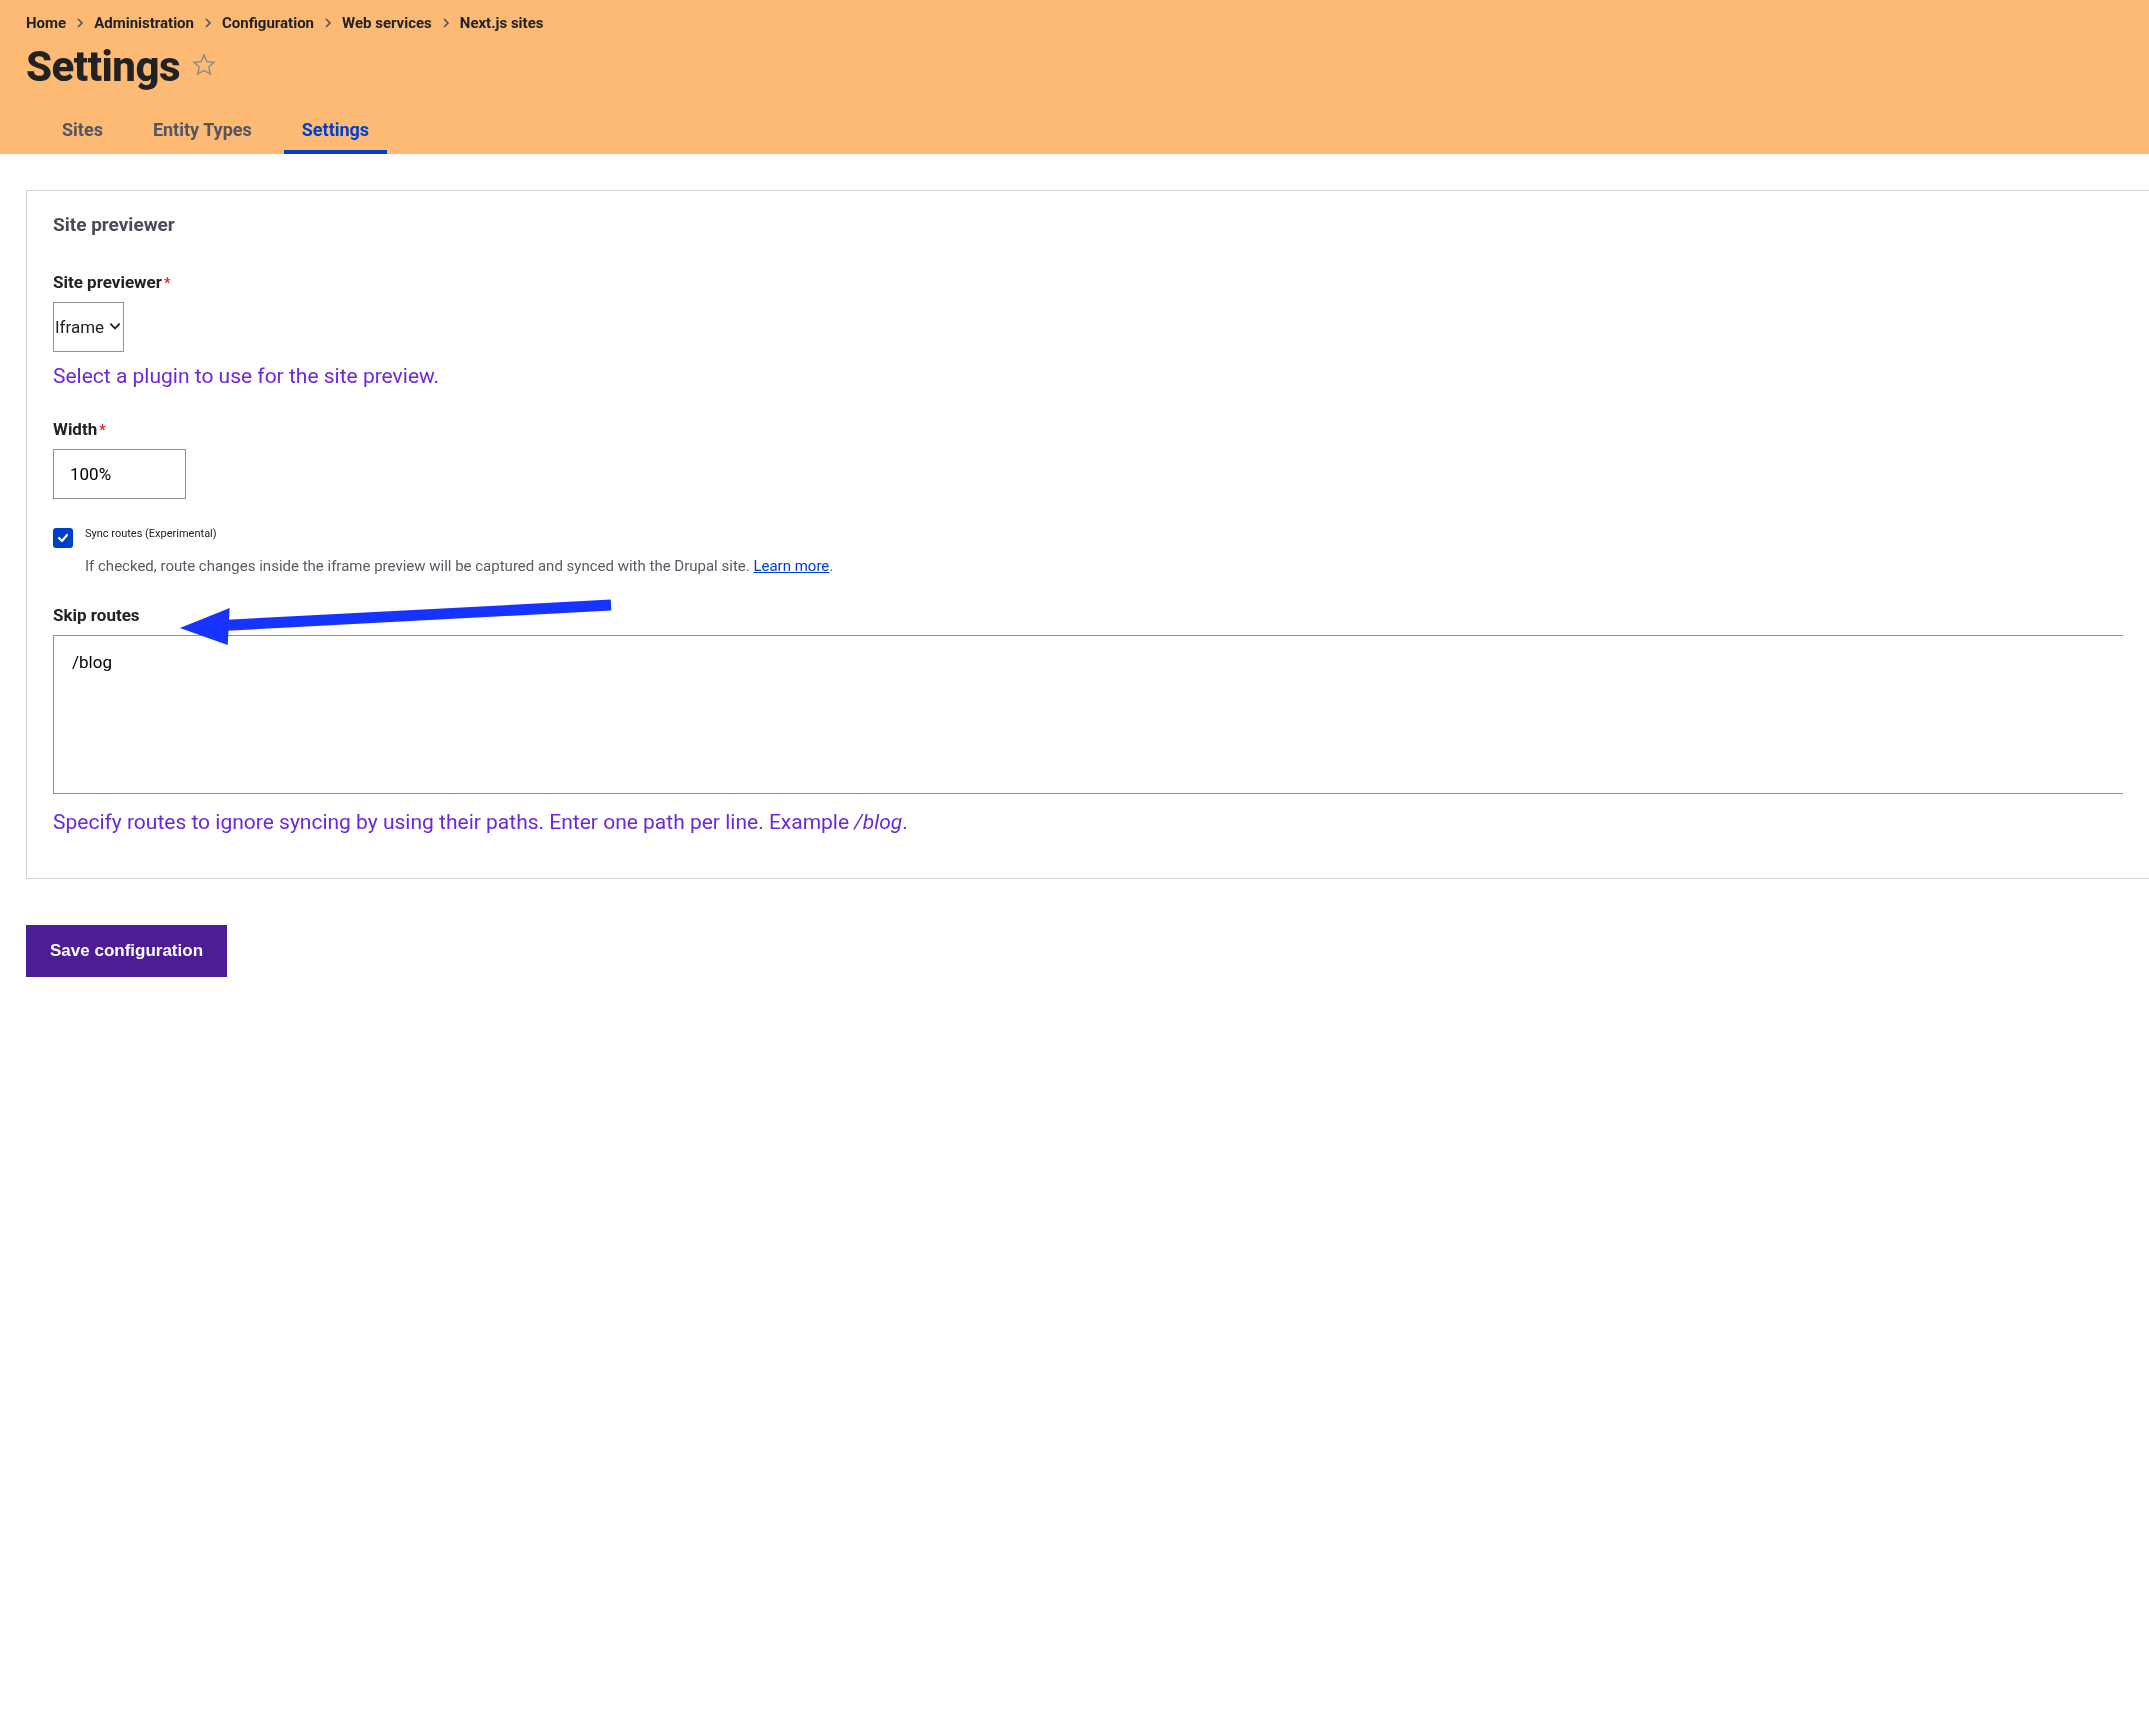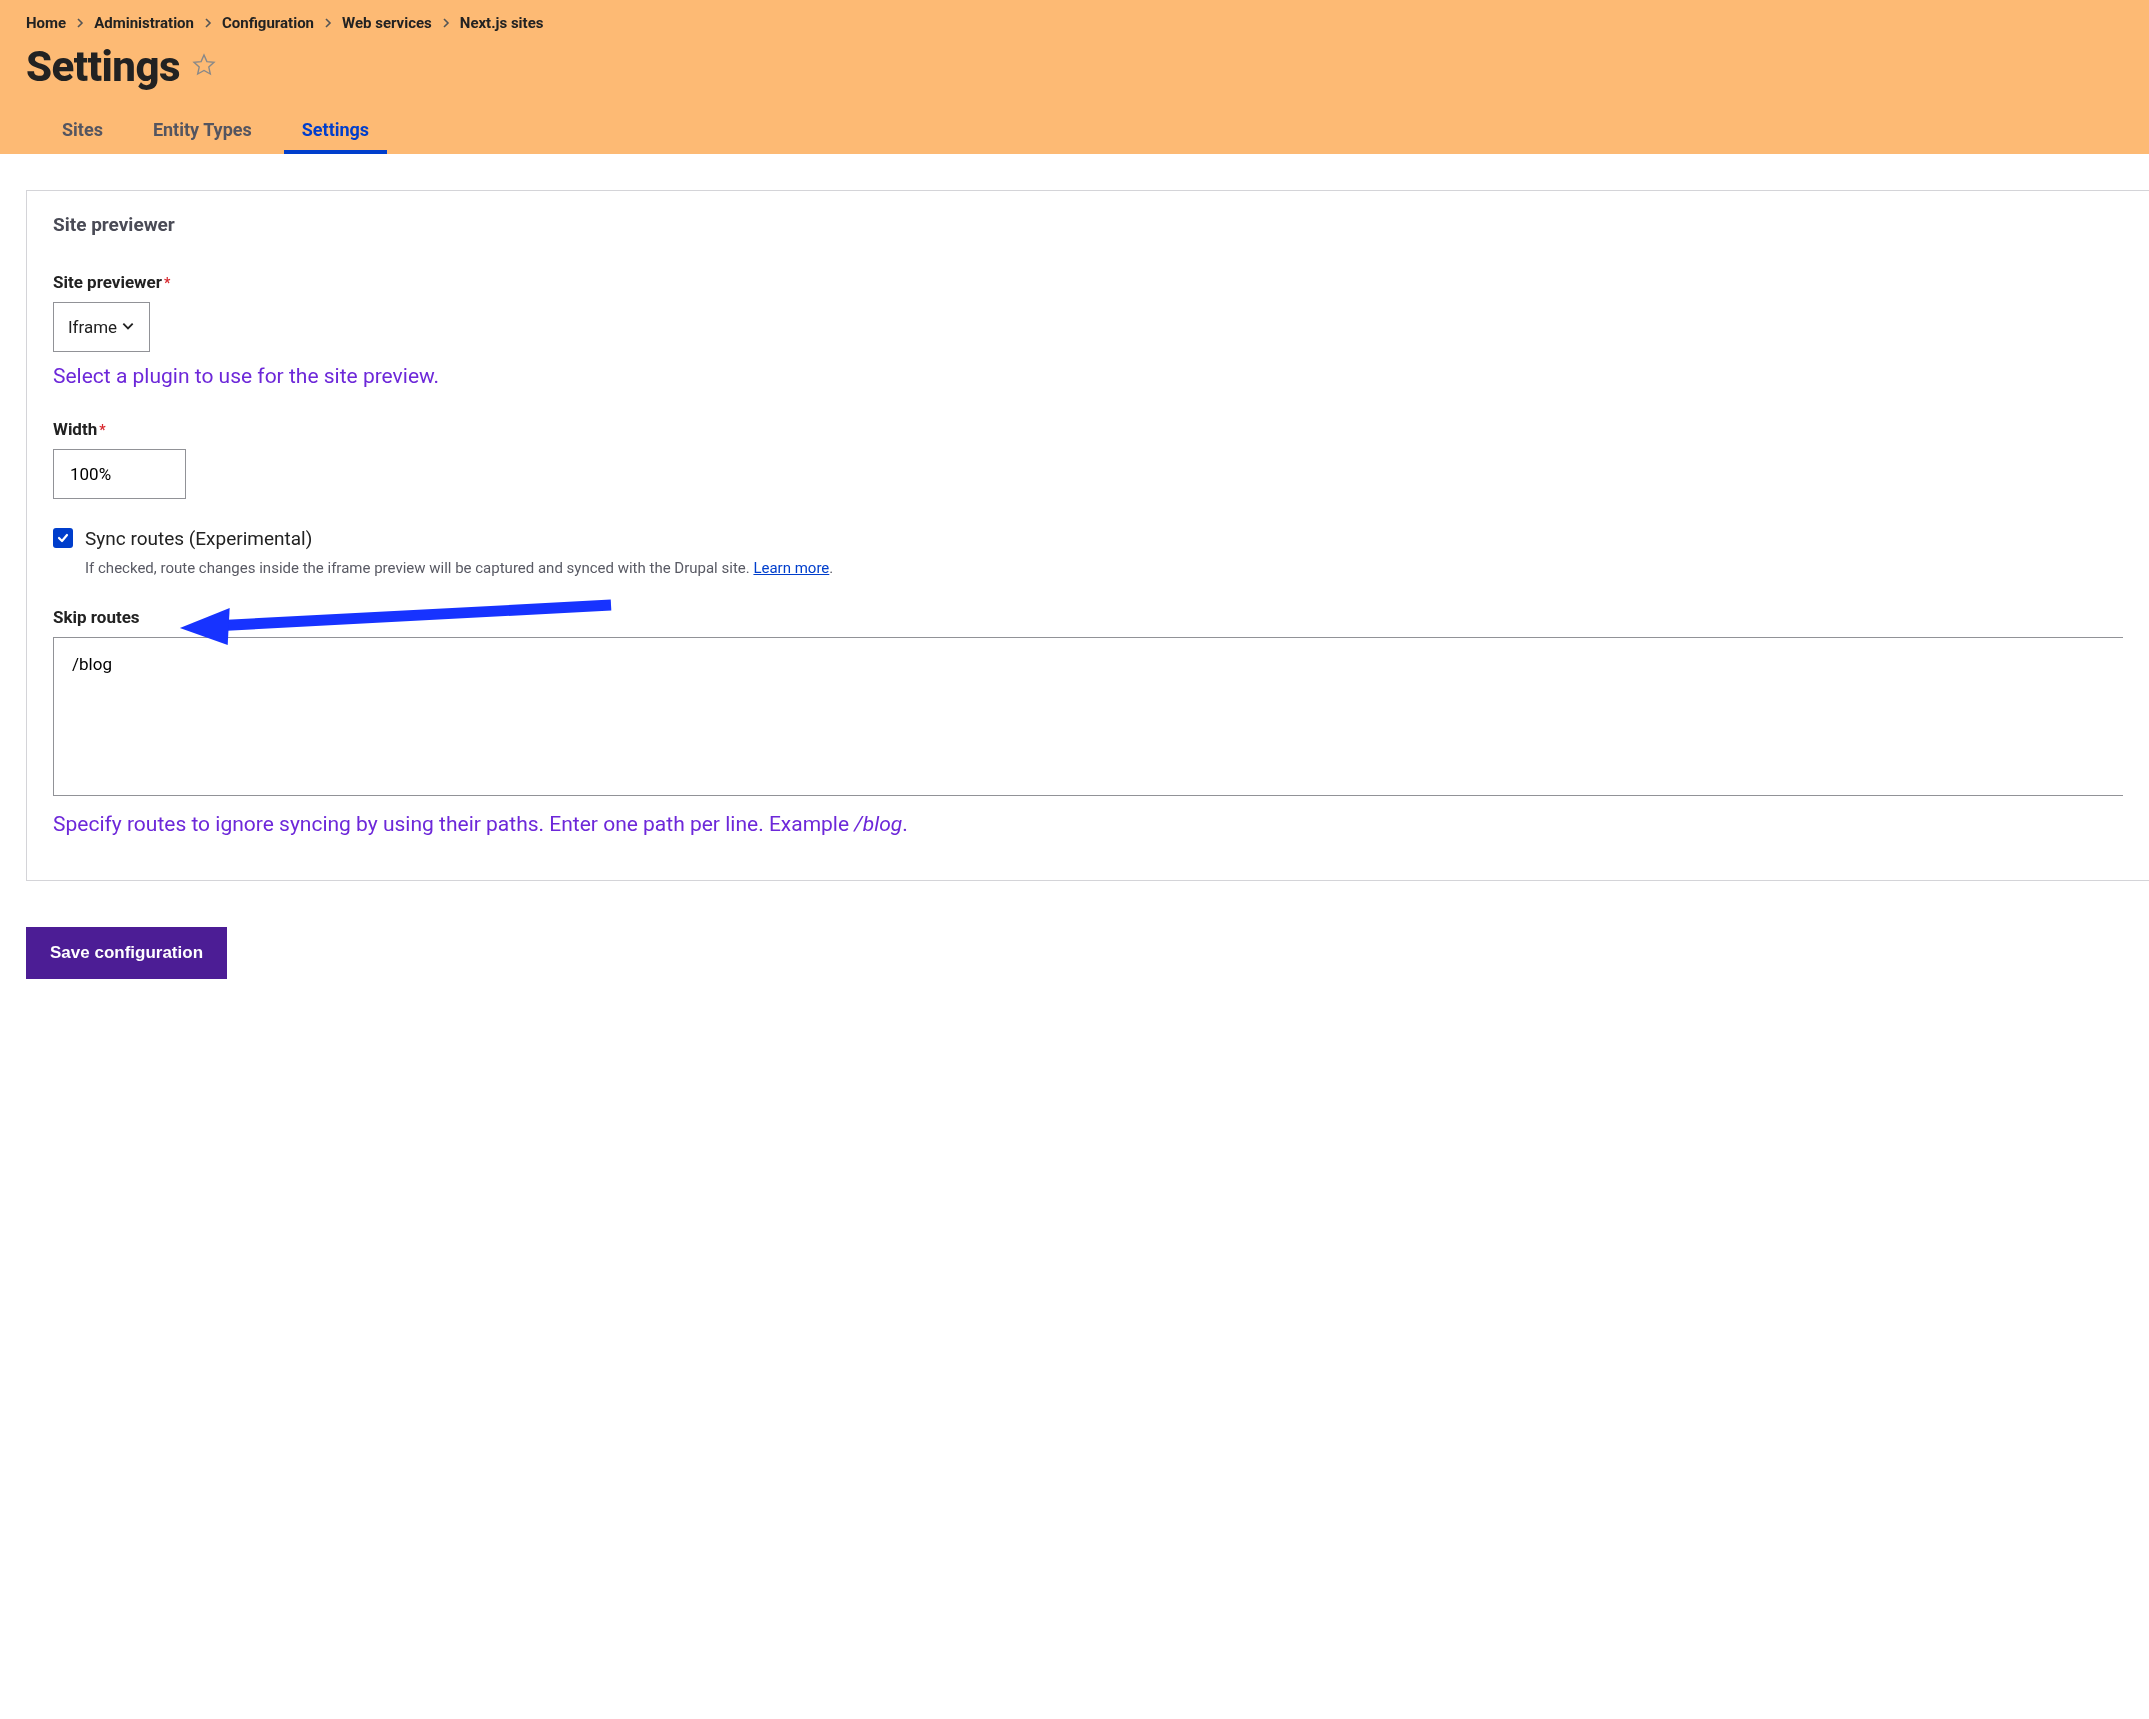--- a/index.html
+++ b/index.html
@@ -100,21 +100,21 @@
     }
     .required {
       color: #d8292f;
       font-size: 14px;
       margin-left: 2px;
     }
     .select-wrap {
       border: 1px solid #919297;
       display: inline-flex;
       align-items: center;
-      padding: 14px 14px;
+      padding: 14px 1px;
       font-size: 17px;
       gap: 4px;
       background: #fff;
     }
     .select-wrap .chev {
       width: 14px;
       height: 14px;
     }
     .text-input {
       border: 1px solid #919297;
@@ -141,21 +141,21 @@
       height: 20px;
       border-radius: 3px;
       background: #003ecc;
       display: flex;
       align-items: center;
       justify-content: center;
       flex-shrink: 0;
       margin-top: 1px;
     }
     .checkbox-label {
-      font-size: 19px;
+      font-size: 11px;
       color: #222;
     }
     .checkbox-help {
       font-size: 15px;
       color: #595a64;
       margin-top: 8px;
       margin-left: 32px;
       line-height: 1.4;
     }
     .checkbox-help a {

